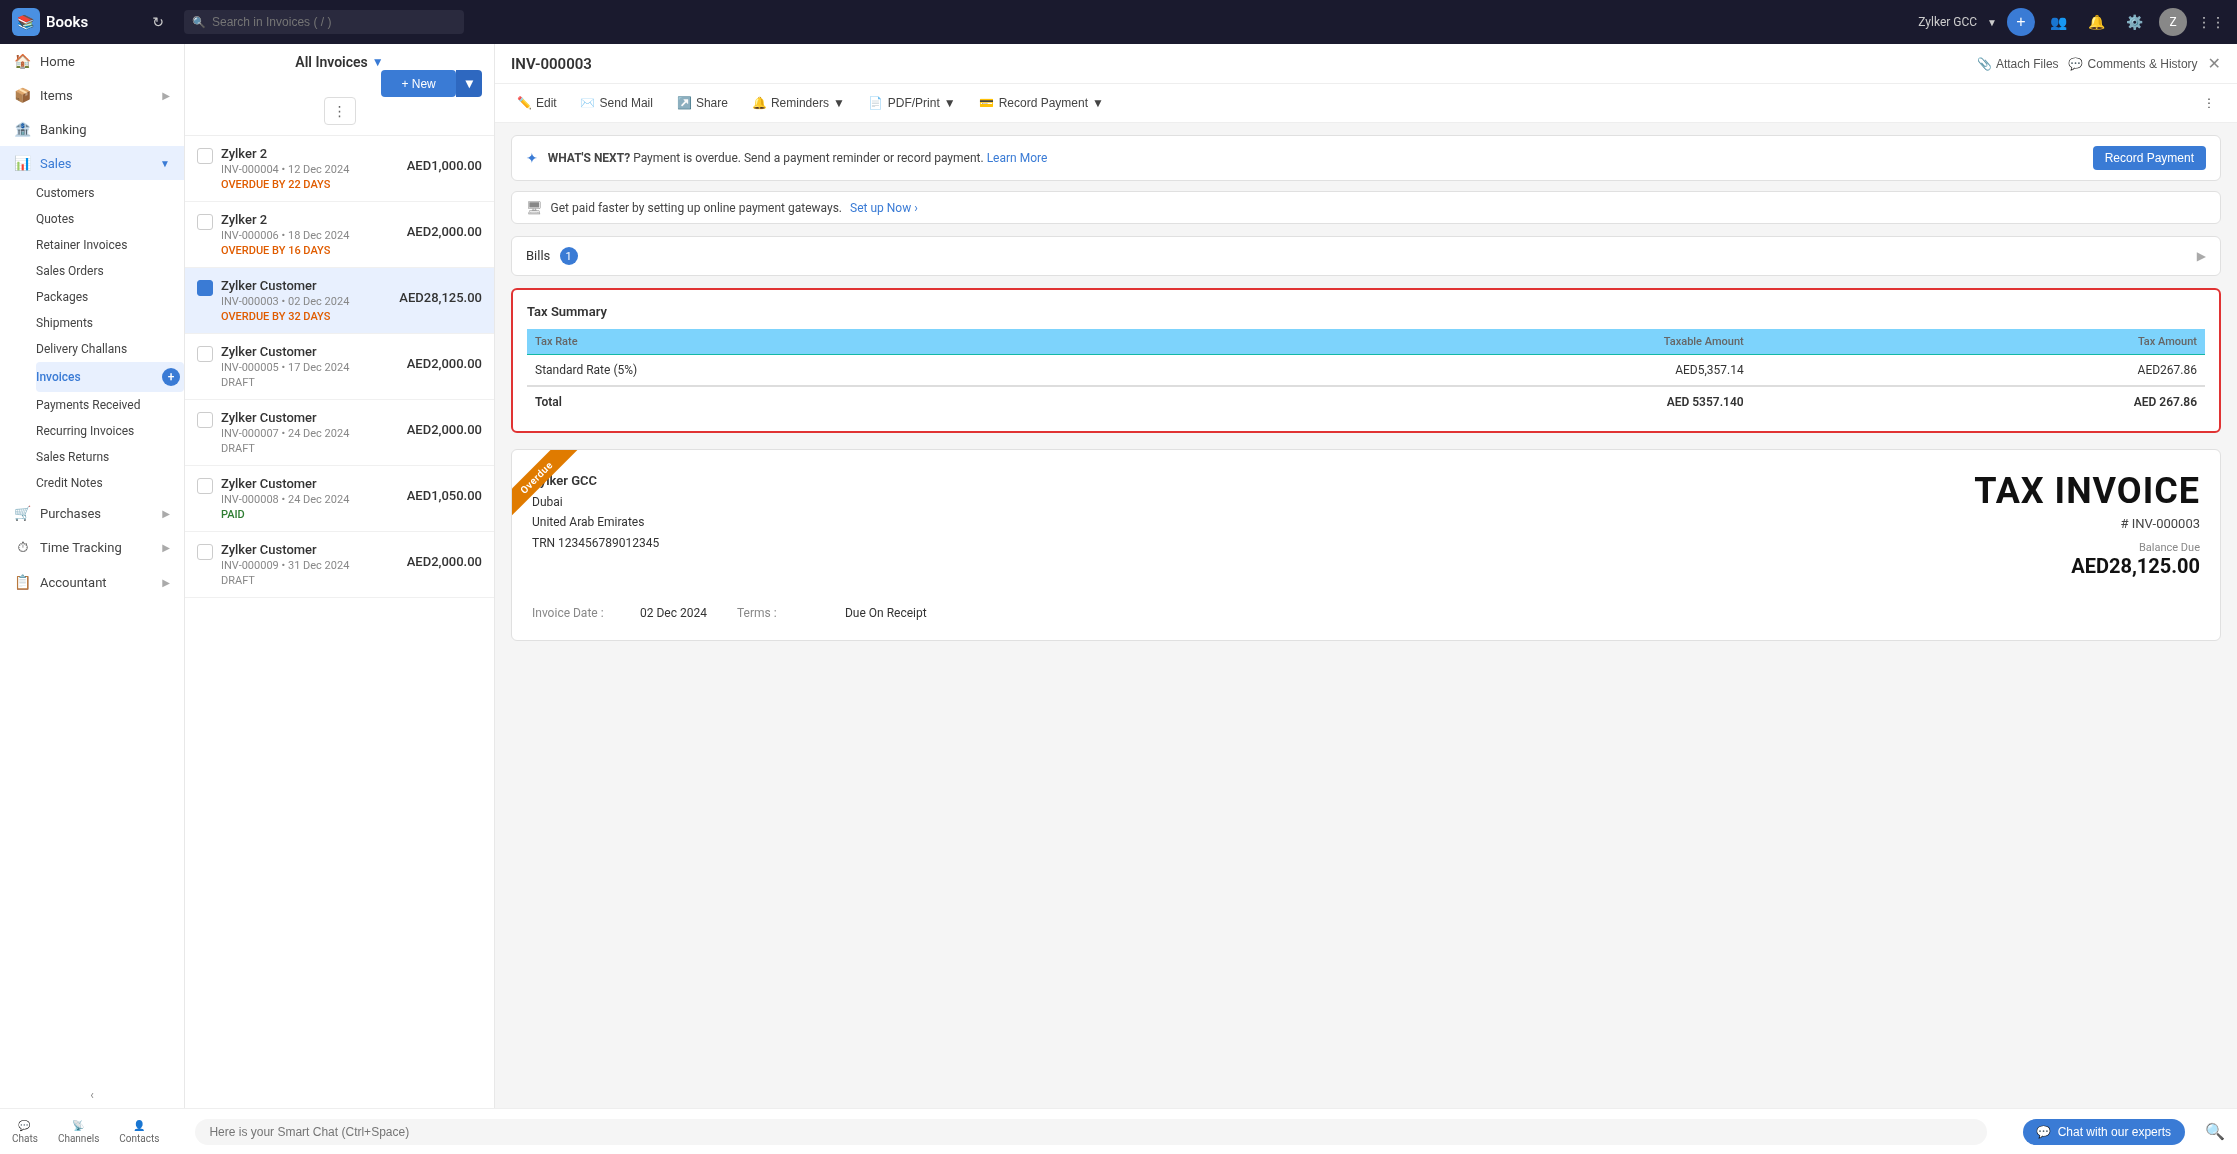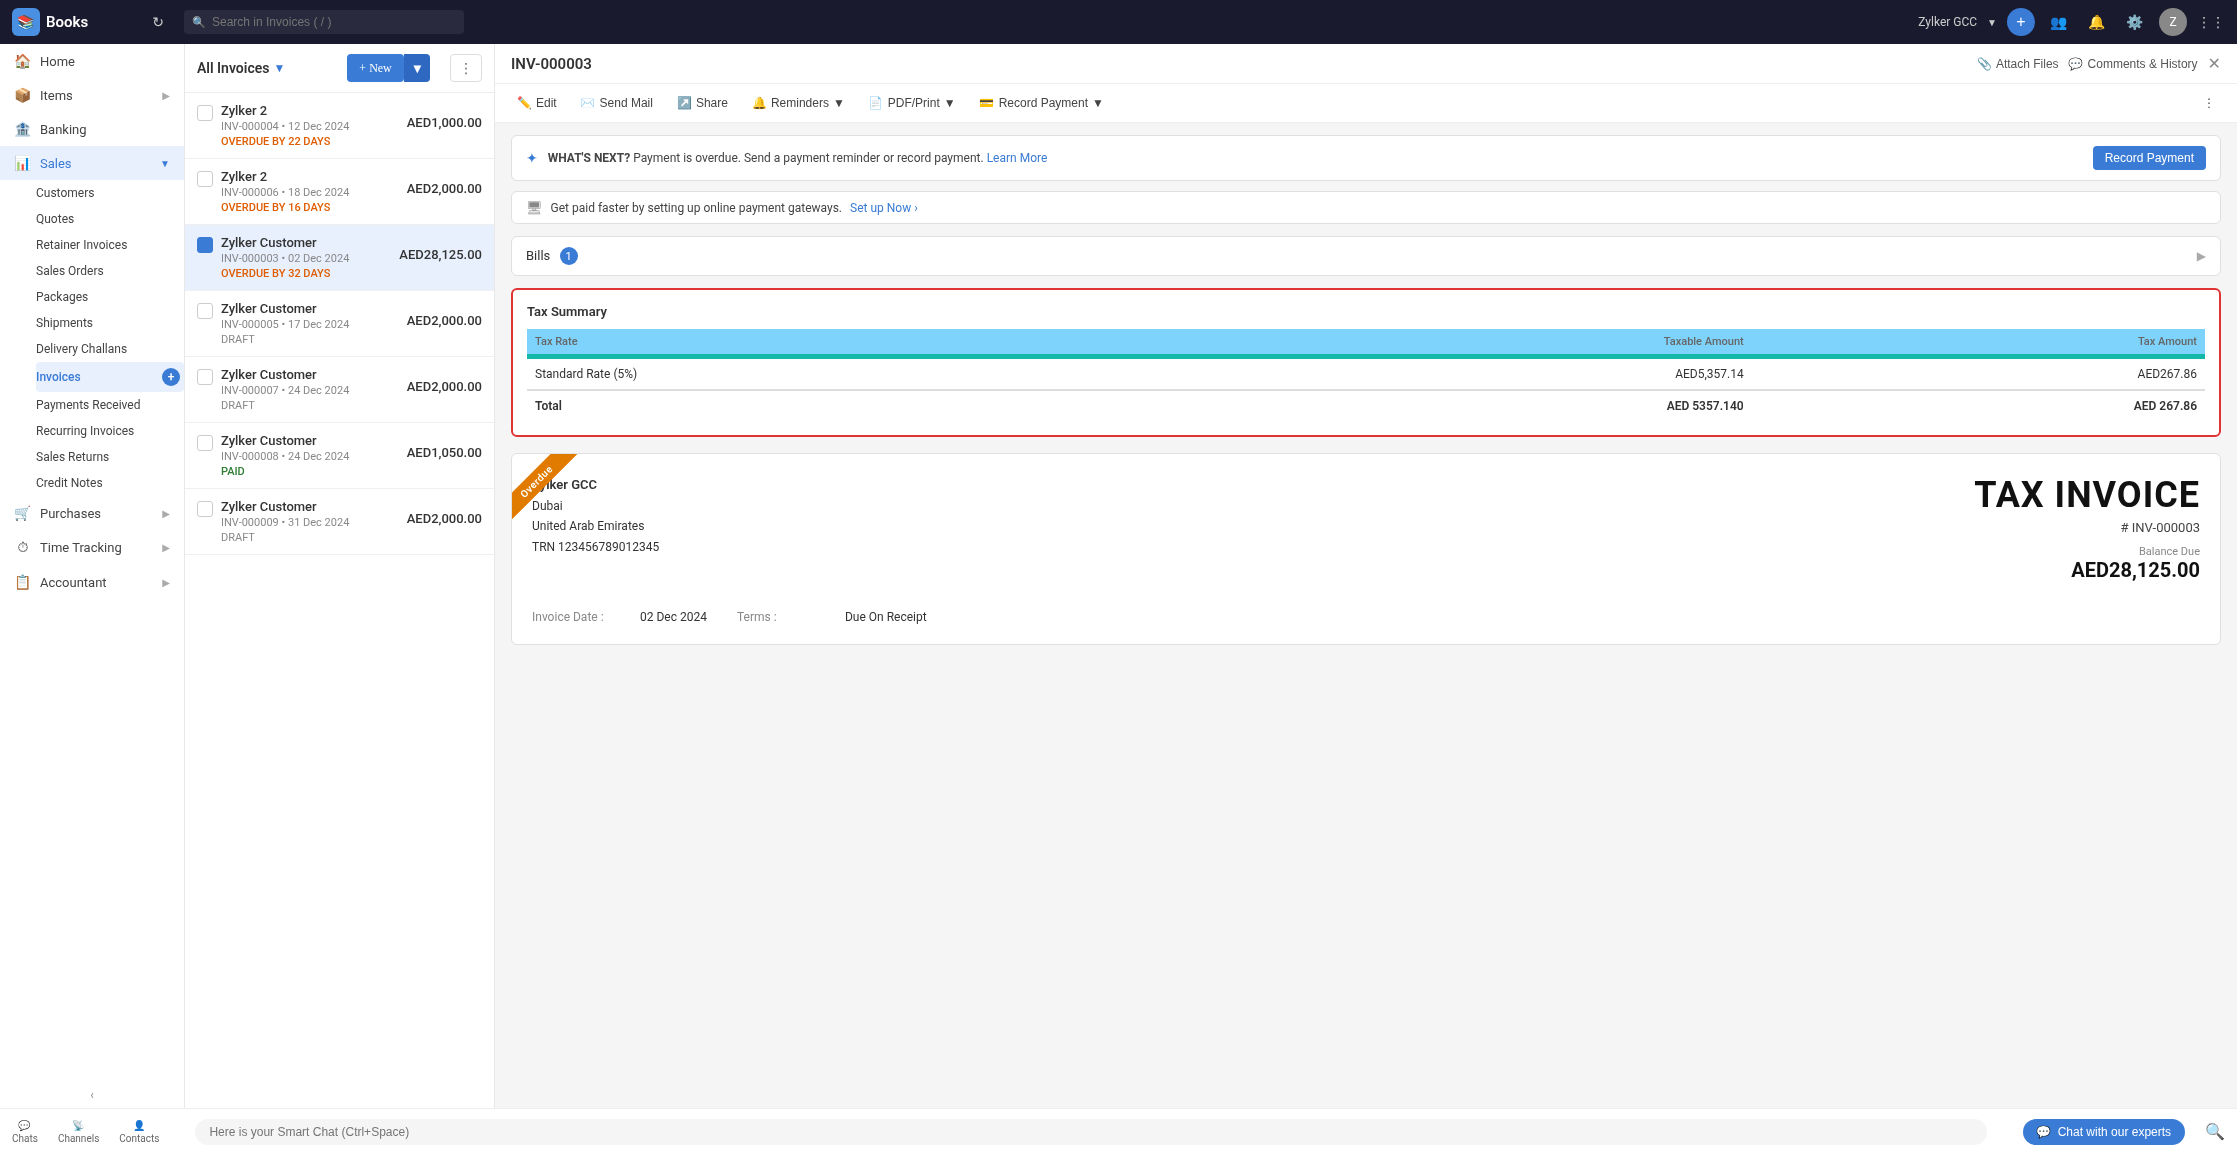--- a/index.html
+++ b/index.html
@@ -28,23 +28,23 @@
     .sidebar-item .item-icon { font-size: 14px; width: 18px; text-align: center; }
     .sidebar-item .item-arrow { margin-left: auto; font-size: 10px; color: #aaa; }
     .sidebar-sub { padding-left: 36px; }
     .sidebar-sub .sidebar-item { padding: 6px 14px 6px 0; font-size: 12px; }
     .sidebar-sub .sidebar-item.active-sub { color: #3a7bd5; font-weight: 500; background: #e8f0fe; border-radius: 4px; }
     .sidebar-sub .sidebar-item .add-btn { margin-left: auto; width: 18px; height: 18px; background: #3a7bd5; border-radius: 50%; color: #fff; display: flex; align-items: center; justify-content: center; font-size: 12px; }
     .collapse-btn { display: flex; align-items: center; justify-content: center; padding: 6px; cursor: pointer; color: #888; font-size: 12px; }
 
     
     .invoice-list-panel { width: 310px; background: #fff; border-right: 1px solid #e8e8e8; display: flex; flex-direction: column; flex-shrink: 0; overflow: hidden; }
-    .invoice-list-header { padding: 10px 12px; display: flex; gap: 20px; border-bottom: 1px solid #eee; }
+    .invoice-list-header { padding: 10px 12px; display: flex; align-items: center; gap: 0; border-bottom: 1px solid #eee; flex-direction: column; }
     .invoice-list-title { font-size: 14px; font-weight: 600; color: #333; display: flex; align-items: center; gap: 4px; }
-    .btn-new { background: #3a7bd5; color: #fff; border: none; border-radius: 4px; padding: 6px 12px; font-size: 12px; cursor: pointer; display: flex; align-items: center; gap: 4px; margin-left: auto; font-family: Liberation Serif, serif; }
+    .btn-new { background: #3a7bd5; color: #fff; border: none; border-radius: 4px; padding: 6px 20px; font-size: 12px; cursor: pointer; display: flex; align-items: center; gap: 4px; margin-left: auto; }
     .btn-new-arrow { background: #2e68c0; border: none; color: #fff; border-radius: 0 4px 4px 0; padding: 6px 6px; cursor: pointer; border-left: 1px solid #2e68c0; }
     .btn-dots { background: transparent; border: 1px solid #ddd; border-radius: 4px; padding: 5px 8px; cursor: pointer; color: #666; font-size: 14px; }
     .invoice-list { flex: 1; overflow-y: auto; }
     .invoice-item { padding: 10px 12px; border-bottom: 1px solid #f0f0f0; cursor: pointer; display: flex; align-items: flex-start; gap: 8px; }
     .invoice-item.selected { background: #e8f0fe; }
     .invoice-item-check { width: 16px; height: 16px; border: 1.5px solid #ccc; border-radius: 3px; flex-shrink: 0; margin-top: 2px; }
     .invoice-item-info { flex: 1; }
     .invoice-item-customer { font-weight: 500; font-size: 13px; }
     .invoice-item-meta { font-size: 11px; color: #888; margin-top: 2px; }
     .invoice-item-status { font-size: 11px; margin-top: 2px; }
@@ -80,21 +80,21 @@
     .bills-count { background: #3a7bd5; color: #fff; border-radius: 50%; width: 18px; height: 18px; font-size: 11px; display: inline-flex; align-items: center; justify-content: center; margin-left: 6px; }
     .bills-arrow { color: #aaa; font-size: 12px; cursor: pointer; }
 
     
     .tax-summary-box { border: 2px solid #e03333; border-radius: 6px; padding: 14px; margin-bottom: 16px; background: #fff; }
     .tax-summary-title { font-size: 13px; font-weight: 600; margin-bottom: 10px; }
     .tax-table { width: 100%; border-collapse: collapse; }
     .tax-table th { font-size: 11px; color: #666; font-weight: 500; padding: 6px 8px; background: #7dd3fc; text-align: left; }
     .tax-table th:last-child, .tax-table td:last-child { text-align: right; }
     .tax-table th:nth-child(2), .tax-table td:nth-child(2) { text-align: right; }
-    .tax-table td { padding: 8px 8px; font-size: 12px; border-top: 5px solid #14b8a6; }
+    .tax-table td { padding: 8px 8px; font-size: 12px; border-top: 1px solid #14b8a6; }
     .tax-table tr.total-row td { font-weight: 600; border-top: 2px solid #ddd; }
 
     
     .invoice-preview { background: #fff; border-radius: 6px; border: 1px solid #e0e0e0; padding: 20px; position: relative; overflow: hidden; }
     .overdue-ribbon { position: absolute; top: 18px; left: -28px; background: #e07b00; color: #fff; font-size: 10px; font-weight: 600; padding: 4px 32px; transform: rotate(-45deg); letter-spacing: 0.5px; }
     .invoice-preview-top { display: flex; align-items: flex-start; justify-content: space-between; }
     .company-info { font-size: 12px; line-height: 1.7; }
     .company-name { font-weight: 600; font-size: 13px; }
     .tax-invoice-title { font-size: 36px; font-weight: 700; color: #111; letter-spacing: 1px; }
     .invoice-num { font-size: 13px; color: #444; text-align: right; margin-top: 4px; }

